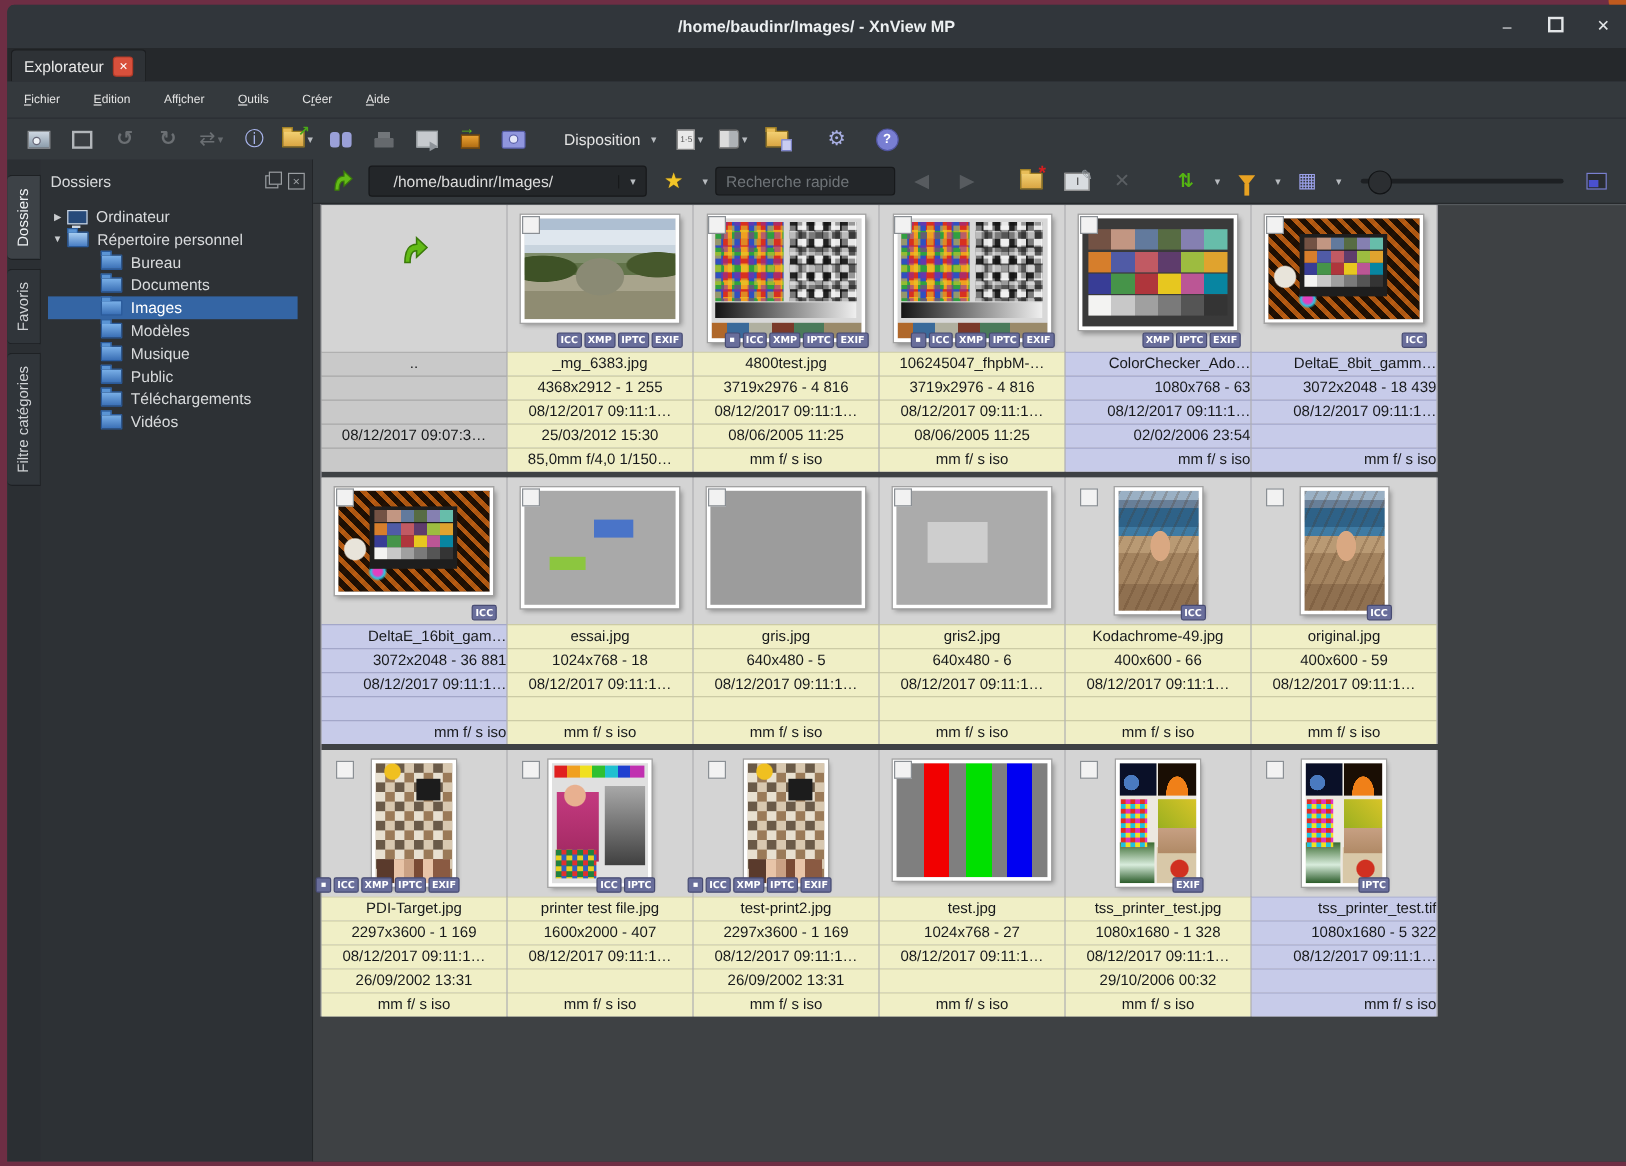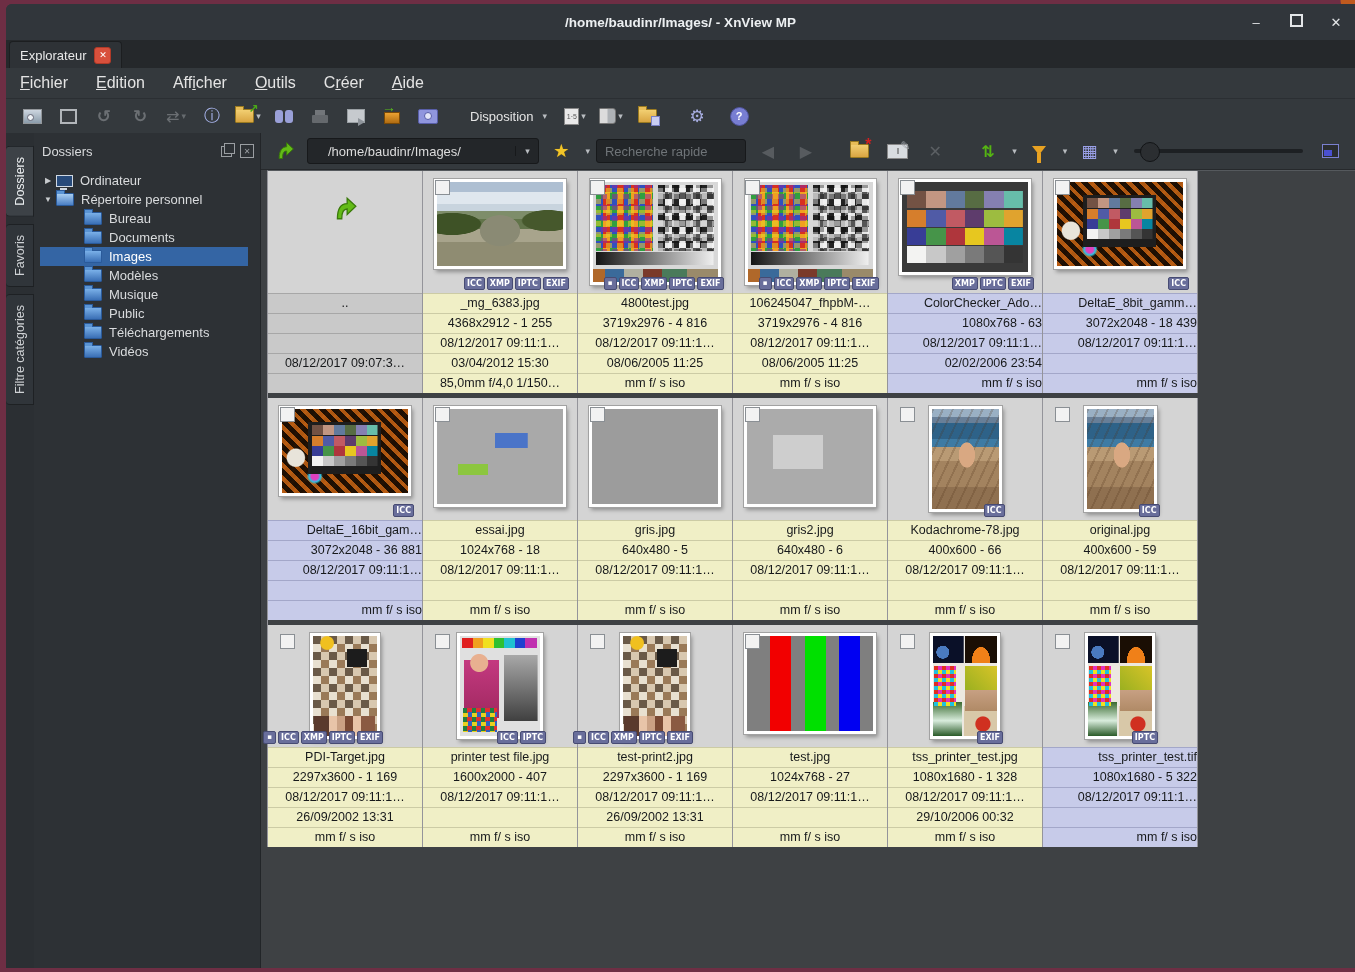--- a/index.html
+++ b/index.html
@@ -20,21 +20,21 @@
   
   .tabbar{height:28px;background:#25282b;display:flex;align-items:flex-end;flex:0 0 auto;}
   .tab{height:26px;margin-left:3px;padding:0 10px;background:#2e3236;
     border:1px solid #1c1e20;border-bottom:none;border-radius:4px 4px 0 0;
     display:flex;align-items:center;gap:8px;color:#e8e8e8;font-size:13px;}
   .tab-close{width:15px;height:15px;background:#d8503c;border:1px solid #b03a28;border-radius:3px;
     color:#fff;font-size:9px;font-weight:bold;display:flex;align-items:center;justify-content:center;}
   
   .menubar{height:30px;background:#34393d;display:flex;align-items:center;
     padding-left:14px;gap:28px;flex:0 0 auto;}
-  .menu-item{color:#e4e4e4;font-size:16px;}
+  .menu-item{color:#e4e4e4;font-size:10px;}
   .mn{text-decoration:underline;}
   
   .toolbar1{height:34px;background:#34393d;border-top:1px solid #2b2f33;
     display:flex;align-items:center;padding-left:10px;gap:4px;flex:0 0 auto;}
   .tbtn{height:26px;min-width:26px;display:flex;align-items:center;justify-content:center;
     padding:0 3px;border-radius:3px;}
   .tbtn.disabled{opacity:.38;}
   .caret{color:#b8bcc0;font-size:9px;margin-left:2px;}
   .sep{width:10px;}
   .disposition{color:#e4e4e4;font-size:13px;display:flex;align-items:center;gap:7px;
@@ -470,21 +470,21 @@
       <div class="badges" style="right: 8px;">
                   <span class="badge">ICC</span>
                   <span class="badge">XMP</span>
                   <span class="badge">IPTC</span>
                   <span class="badge">EXIF</span>
                 </div>
     </div>
     <div class="lab l-name">_mg_6383.jpg</div>
     <div class="lab l-dims">4368x2912 - 1 255</div>
     <div class="lab l-date1">08/12/2017 09:11:1…</div>
-    <div class="lab l-date2">03/04/2012 15:30</div>
+    <div class="lab l-date2">25/03/2012 15:30</div>
     <div class="lab l-cam">85,0mm f/4,0 1/150…</div>
   </div>
             <div class="cell jpg">
     <div class="thumb-area">
       <span class="checkbox"></span>
       <div class="thumb th-testchart-collage" style="width: 125px; height: 100px;">
         
       </div>
       <div class="badges" style="right: 8.5px;">
                   <span class="badge badge-note">▪</span>
@@ -615,21 +615,21 @@
             <div class="cell jpg">
     <div class="thumb-area">
       <span class="checkbox"></span>
       <div class="thumb th-beach-portrait" style="width: 67px; height: 100px;">
         
       </div>
       <div class="badges" style="right: 37.5px;">
                   <span class="badge">ICC</span>
                 </div>
     </div>
-    <div class="lab l-name">Kodachrome-78.jpg</div>
+    <div class="lab l-name">Kodachrome-49.jpg</div>
     <div class="lab l-dims">400x600 - 66</div>
     <div class="lab l-date1">08/12/2017 09:11:1…</div>
     <div class="lab l-date2"></div>
     <div class="lab l-cam">mm f/ s iso</div>
   </div>
             <div class="cell jpg">
     <div class="thumb-area">
       <span class="checkbox"></span>
       <div class="thumb th-beach-portrait" style="width: 67px; height: 100px;">
         

